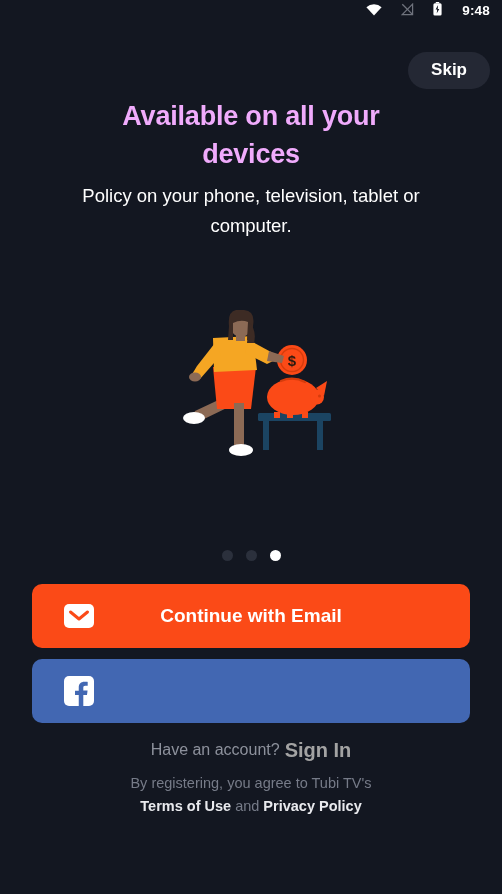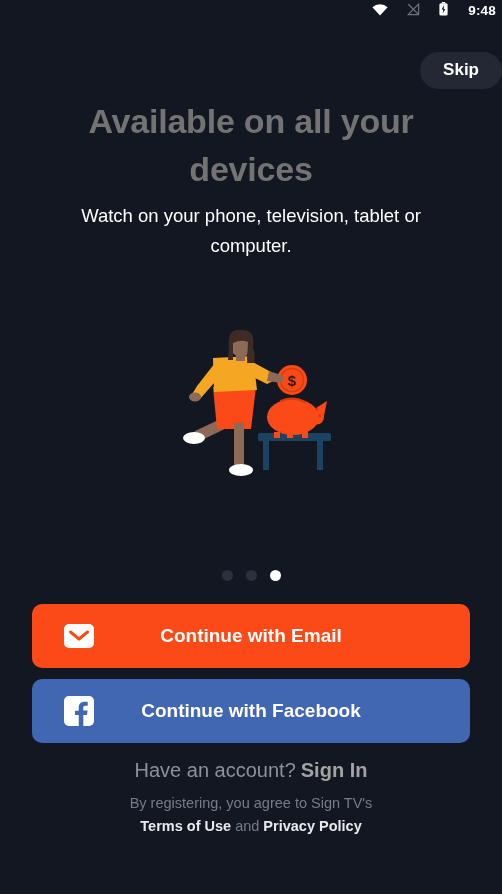--- a/index.html
+++ b/index.html
@@ -16,59 +16,60 @@
     -webkit-font-smoothing: antialiased;
     position: relative;
   }
 
   
   .status-bar {
     height: 22px;
     display: flex;
     align-items: center;
     justify-content: flex-end;
-    padding-right: 6px;
+    padding-right: 12px;
     gap: 19px;
     color: #ffffff;
   }
   .status-bar .sb-icon { display: block; }
   .status-time {
     font-size: 13.5px;
     font-weight: bold;
     letter-spacing: 0.2px;
     color: #ffffff;
     line-height: 1;
     padding-left: 1px;
   }
 
   
   .skip-row {
     display: flex;
     justify-content: flex-end;
+    padding-right: 12px;
     margin-top: 30px;
   }
   .skip-button {
     background: #242834;
     color: #ffffff;
     font-size: 17px;
     font-weight: bold;
     border: none;
     border-radius: 20px;
     padding: 9px 23px;
     cursor: pointer;
     font-family: "Liberation Sans", sans-serif;
     line-height: 1.1;
   }
 
   
   .title {
     margin-top: 8px;
     text-align: center;
-    color: #737373;
-    font-size: 34px;
+    color: #f0abfc;
+    font-size: 27px;
     font-weight: bold;
     line-height: 1.42;
     letter-spacing: -0.2px;
     padding: 0 76px;
   }
   .subtitle {
     margin-top: 8px;
     text-align: center;
     color: #ffffff;
     font-size: 18.5px;
@@ -140,21 +141,21 @@
   .btn-facebook { background: #4267B2; color: #ffffff; }
 
   
   .signin-row {
     margin-top: 17px;
     text-align: center;
     line-height: 1;
   }
   .signin-prompt {
     color: #8d919c;
-    font-size: 20px;
+    font-size: 16px;
     font-weight: normal;
     vertical-align: middle;
   }
   .signin-link {
     color: #a3a3a3;
     font-size: 20px;
     font-weight: bold;
     margin-left: 5px;
     cursor: pointer;
     vertical-align: middle;
@@ -199,21 +200,21 @@
     </svg>
   </span>
   <span class="status-time">9:48</span>
 </div>
 
 <div class="skip-row">
   <button class="skip-button">Skip</button>
 </div>
 
 <h1 class="title">Available on all your devices</h1>
-<p class="subtitle">Watch on your phone, television, tablet or computer.</p>
+<p class="subtitle">Policy on your phone, television, tablet or computer.</p>
 
 <div class="illustration-wrap">
   <span>
     <svg width="160" height="150" viewBox="0 0 160 150">
 
       <rect x="87" y="103" width="73" height="8" rx="1.5" fill="#1B4462"></rect>
       <rect x="92" y="111" width="6" height="29" fill="#1B4462"></rect>
       <rect x="146" y="111" width="6" height="29" fill="#1B4462"></rect>
 
       <ellipse cx="122" cy="87" rx="26" ry="18" fill="#FB4A17"></ellipse>
@@ -273,27 +274,26 @@
   </button>
 
 
   <button class="auth-btn btn-facebook">
     <span class="btn-icon">
       <svg width="30" height="30" viewBox="0 0 30 30">
         <rect x="0" y="0" width="30" height="30" rx="5" fill="#ffffff"></rect>
         <path d="M19.3 30V18.9h3.7l.56-4.3H19.3v-2.75c0-1.25.35-2.1 2.13-2.1H23.7V5.9c-.4-.05-1.76-.17-3.35-.17-3.32 0-5.6 2.03-5.6 5.74v3.2h-3.73v4.3h3.73V30z" fill="#4267B2"></path>
       </svg>
     </span>
-    <span>Continue with Facebook</span>
   </button>
 
 </div>
 
 <div class="signin-row">
   <span class="signin-prompt">Have an account?</span><span class="signin-link">Sign In</span>
 </div>
 
 <div class="legal">
-  <span>By registering, you agree to Sign TV's</span><br>
+  <span>By registering, you agree to Tubi TV's</span><br>
   <span class="legal-strong">Terms of Use</span>
   <span class="legal-and">and</span>
   <span class="legal-strong">Privacy Policy</span>
 </div>
 
 </body></html>

